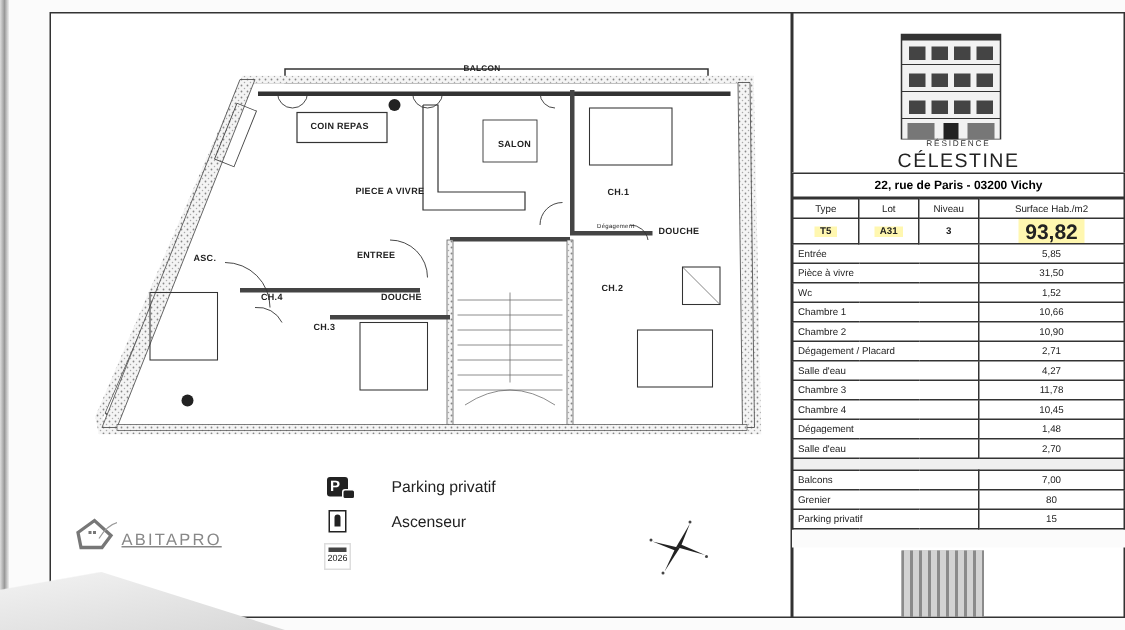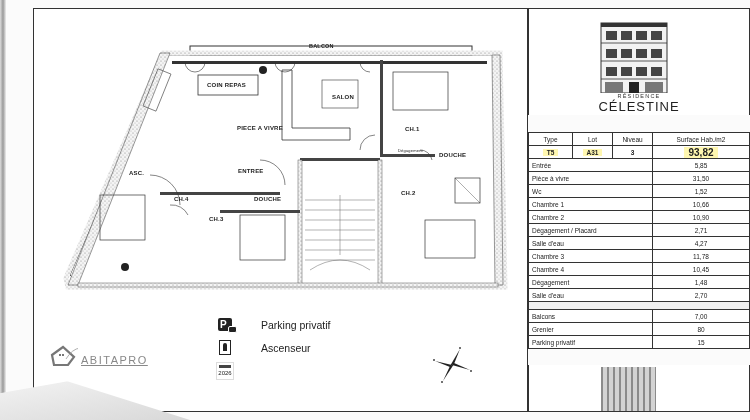--- a/index.html
+++ b/index.html
@@ -211,33 +211,34 @@
             <line x1="2" y1="40" x2="68" y2="40"></line>
             <line x1="2" y1="58" x2="68" y2="58"></line>
         </g>
         <rect x="6" y="61" width="18" height="11" fill="#777"></rect>
           <rect x="30" y="61" width="10" height="11" fill="#222"></rect>
           <rect x="46" y="61" width="18" height="11" fill="#777"></rect>
       </svg>
       <div class="brand-sub">RÉSIDENCE</div>
       <div class="brand-name">CÉLESTINE</div>
     </div>
+    <div class="addr">22, rue de Paris - 03200 Vichy</div>
     <table class="spec">
       <tbody>
           <tr class="head">
         <td style="width:44px">Type</td>
         <td style="width:40px">Lot</td>
         <td style="width:40px">Niveau</td>
         <td>Surface Hab./m2</td>
       </tr>
       <tr class="sel">
         <td><span class="hl">T5</span></td>
         <td><span class="hl">A31</span></td>
         <td>3</td>
-        <td><span class="hl" style="font-size:10px">93,82</span></td>
+        <td><span class="hl" style="font-size:14px">93,82</span></td>
       </tr>
       <tr>
             <td colspan="3">Entrée</td>
             <td class="num">5,85</td>
           </tr>
       <tr>
             <td colspan="3">Pièce à vivre</td>
             <td class="num">31,50</td>
           </tr>
       <tr>

